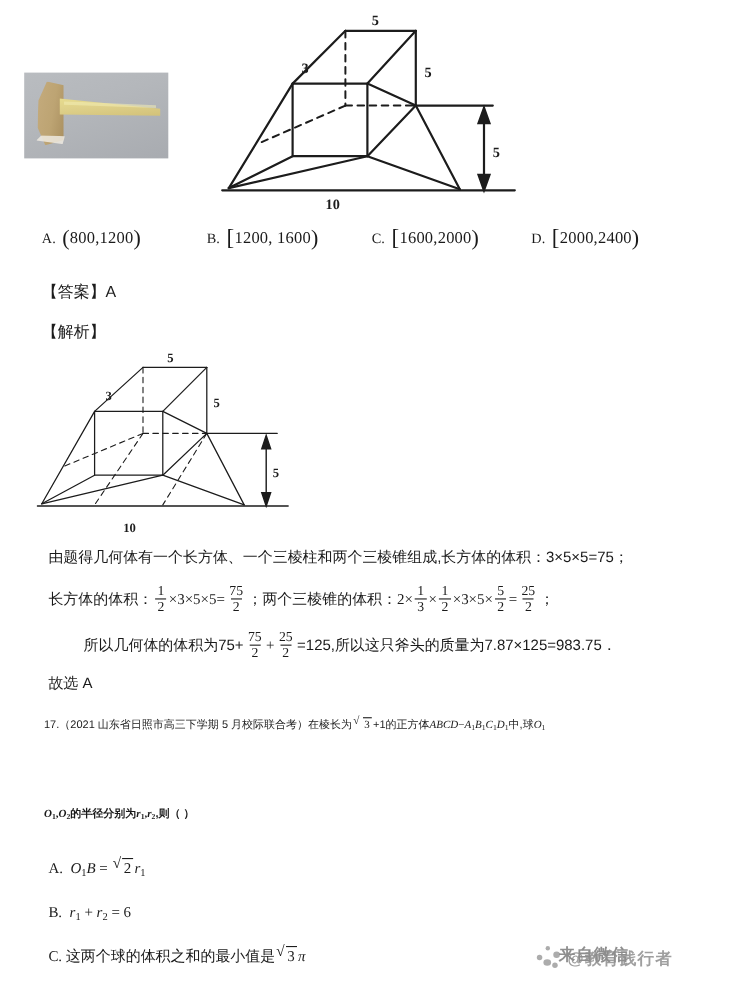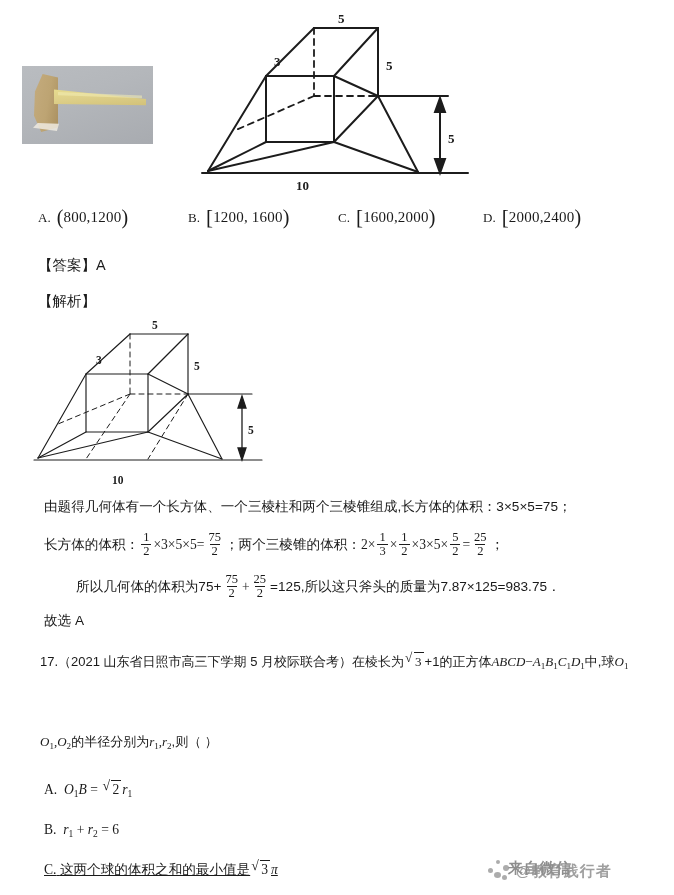--- a/index.html
+++ b/index.html
@@ -128,36 +128,36 @@
     margin: 0 2px;
     position: relative;
     top: -1px;
   }
   .frac .num { font-size: 12.5px; line-height: 1.05; padding: 0 2px; }
   .frac .den { font-size: 12.5px; line-height: 1.05; padding: 0 2px; border-top: 1.1px solid #1c1c1c; }
 
   .q17 {
     position: absolute;
     left: 40px;
-    font-size: 13px;
+    font-size: 10px;
     white-space: nowrap;
   }
   .q17-l1 { top: 652px; }
   .q17-l2 { top: 694px; }
-  .q17-l3 { top: 733px; }
+  .q17-l3 { top: 733px; font-weight: bold; }
 
   .q17opt {
     position: absolute;
     left: 44px;
     font-size: 13.6px;
     white-space: nowrap;
   }
   .q17-a { top: 780px; }
   .q17-b { top: 822px; }
-  .q17-c { top: 860px; text-decoration: underline; }
+  .q17-c { top: 860px; }
 
   .mi { font-style: italic; font-family: "Liberation Serif", serif; }
   .sub { font-size: .7em; vertical-align: -0.28em; font-style: normal; }
 
   
   .sqrt {
     display: inline-block;
     position: relative;
     padding-left: 9px;
     margin: 0 1px;

